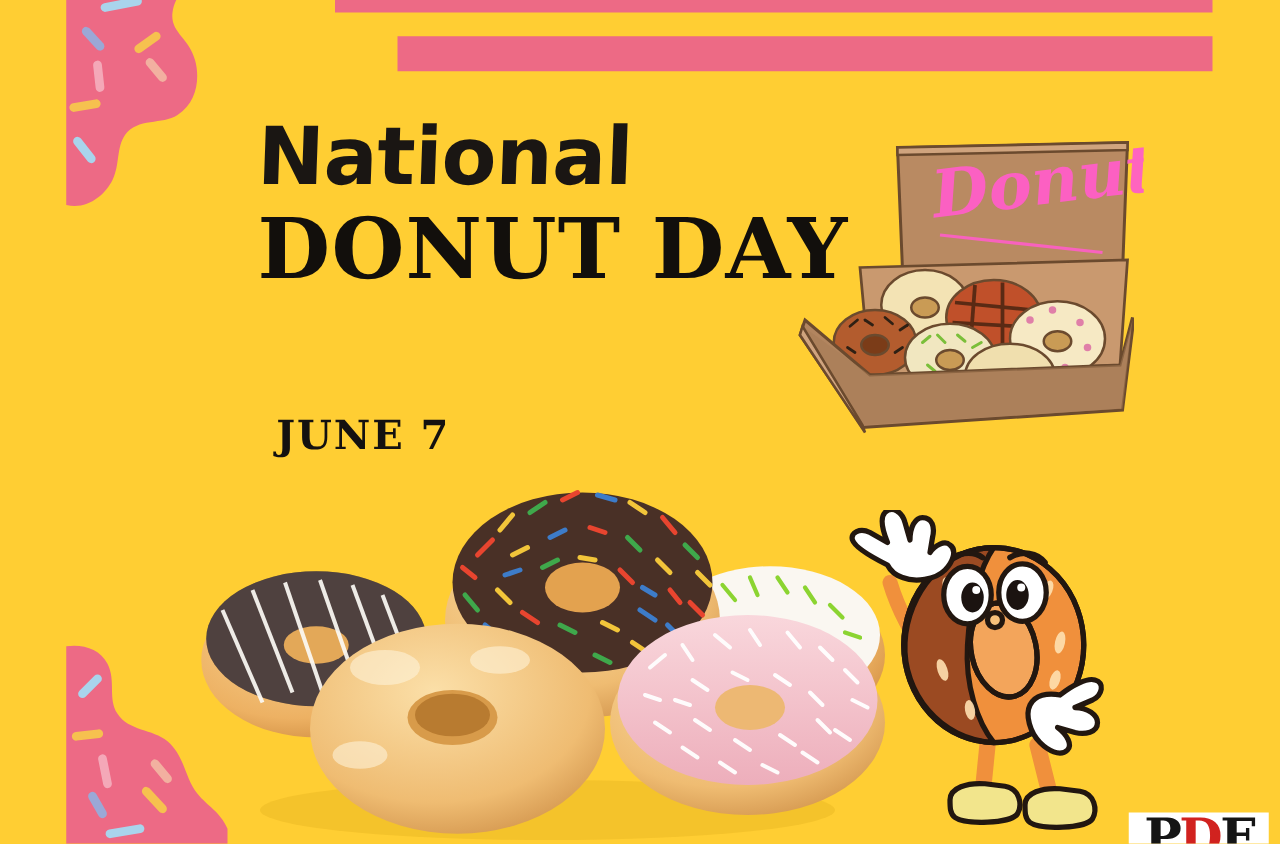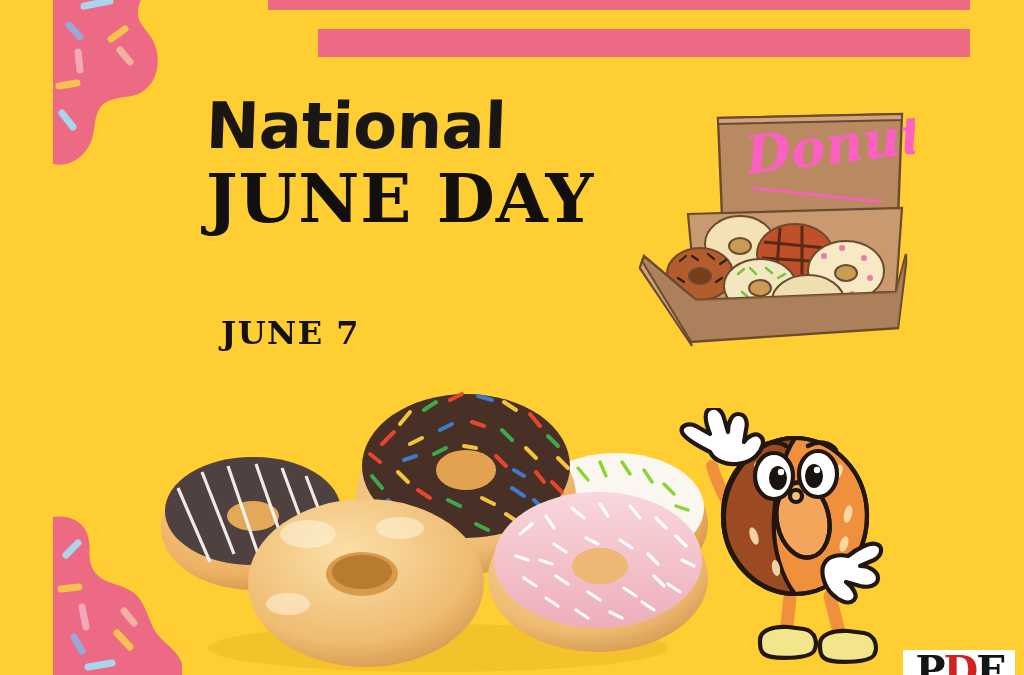--- a/index.html
+++ b/index.html
@@ -39,21 +39,21 @@
   .title-line2{
     font-family:"DejaVu Serif", serif;
     font-weight:bold;
     font-size:67px;
     line-height:1.0;
     color:#120f0c;
     letter-spacing:1px;
     margin-top:8px;
   }
   #date-line{
-    position:absolute;left:221px;top:314px;
+    position:absolute;left:221px;top:329px;
     font-family:"DejaVu Serif", serif;
     font-weight:bold;
     font-size:32px;
     letter-spacing:1.5px;
     color:#141110;
   }
 
   
   #donut-box{position:absolute;left:630px;top:96px;width:285px;height:255px;}
   #donut-box svg{display:block;}
@@ -120,21 +120,21 @@
         <line x1="124" y1="116" x2="134" y2="128" stroke="#F2B0A0"></line>
         <line x1="117" y1="138" x2="130" y2="152" stroke="#F6C14F"></line>
         <line x1="74" y1="142" x2="82" y2="156" stroke="#9BA8D6"></line>
         <line x1="88" y1="172" x2="112" y2="168" stroke="#A9D4EC"></line>
       </g>
     </svg>
   </div>
 
   <div id="headline">
     <div class="title-line1">National</div>
-    <div class="title-line2">JUNE DAY</div>
+    <div class="title-line2">DONUT DAY</div>
   </div>
   <div id="date-line">JUNE 7</div>
 
   <div id="donut-box">
     <svg viewBox="0 0 285 255" width="285" height="255">
 
       <path d="M88,22 L272,18 L268,122 L92,120 Z" fill="#B98A62" stroke="#6B4A2E" stroke-width="2.4"></path>
       <path d="M88,22 L272,18 L272,24 L88,28 Z" fill="#D0A47E" stroke="#6B4A2E" stroke-width="2"></path>
 
       <g>

